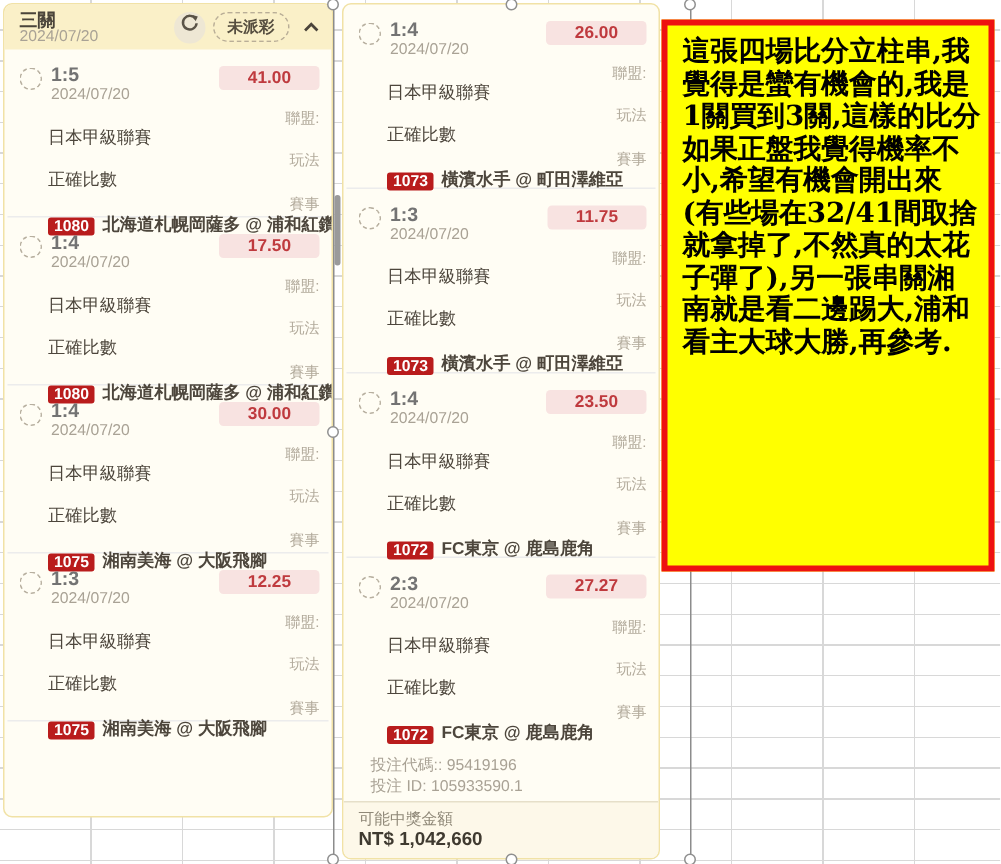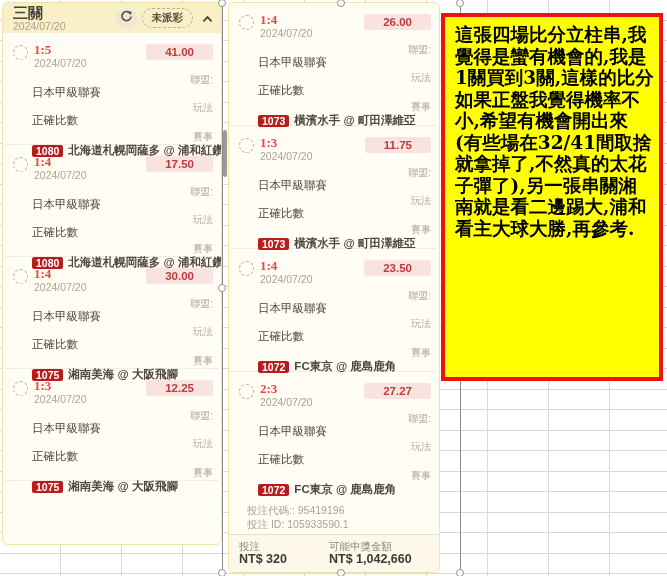--- a/index.html
+++ b/index.html
@@ -10,38 +10,38 @@
     background-image:
       repeating-linear-gradient(to right, transparent 0 60px, #d8d8d8 60px 61px),
       repeating-linear-gradient(to bottom, transparent 0 19.5px, #d8d8d8 19.5px 20.5px);}
   
   .card{position:absolute;background:#fffdf4;border:1px solid #f1e2a6;border-radius:6px;
         z-index:1;box-sizing:border-box;overflow:hidden;}
   .card-left{left:2px;top:2px;width:220px;height:543px;}
   .card-right{left:228px;top:2px;width:212px;height:571px;display:flex;flex-direction:column;}
   .slip-header{height:30px;background:#faf0c8;display:flex;align-items:center;padding:0 6px 0 10px;}
   .sh-titleblock{flex:1;line-height:1.05;padding-top:1px;}
-  .sh-title{font-size:15px;font-weight:bold;color:#4a443a;}
+  .sh-title{font-size:12px;font-weight:bold;color:#4a443a;}
   .sh-date{font-size:10.5px;color:#a9a295;}
   .icon-btn{width:21px;height:21px;border-radius:50%;background:#eee7d4;display:flex;
             align-items:center;justify-content:center;margin-right:5px;cursor:pointer;}
   .pill{border:1px dashed #b9ae97;border-radius:10px;background:transparent;color:#564e3f;
         font-size:10.5px;font-weight:bold;padding:2px 9px;margin-right:6px;cursor:pointer;
         font-family:Liberation Serif, serif;}
   .chev{width:16px;height:16px;display:flex;align-items:center;justify-content:center;cursor:pointer;}
   
   .entry{position:relative;box-sizing:border-box;padding:10px 6px 0 8px;border-bottom:1px solid #ececec;
          margin:0 2px;}
   .card-left .entry{height:112px;}
   .card-right .entry{height:123px;}
   .erow{display:flex;align-items:flex-start;}
   .pending{width:13px;height:13px;border:1.4px dashed #b7af9f;border-radius:50%;
            margin:2px 6px 0 0;flex:none;}
   .sblock{flex:1;line-height:1.1;}
-  .score{font-size:13px;font-weight:bold;color:#ef4444;font-family:Liberation Serif, serif;}
+  .score{font-size:13px;font-weight:bold;color:#737373;}
   .edate{font-size:10.5px;color:#a9a295;margin-top:1px;}
   .odds{background:#f8e3e1;color:#bf3a3e;font-weight:bold;font-size:11.5px;
         border-radius:3px;padding:2px 19px;flex:none;margin-top:1px;}
   .fields{margin:4px 0 0 19px;line-height:1.0;}
   .flabel{font-size:10px;color:#b2aa9b;margin-top:5px;text-align:right;}
   .fvalue{font-size:11.5px;font-weight:normal;color:#4d463c;margin-top:2px;}
   .mrow{display:flex;align-items:center;margin-top:3px;}
   .mno{background:#b91c1c;color:#ffffff;font-size:10.5px;font-weight:bold;
        border-radius:2px;padding:1px 4px;margin-right:5px;flex:none;}
   .mname{font-size:11.5px;font-weight:bold;color:#4d463c;white-space:nowrap;}
@@ -278,24 +278,20 @@
     </div>
 
     <div class="meta">
       <div>投注代碼:: 95419196</div>
       <div>投注 ID: 105933590.1</div>
     </div>
 
     <div class="spacer"></div>
 
     <div class="slip-footer">
-      <div class="fcol fcol1">
-        <div class="flab">投注</div>
-        <div class="fval">NT$ 320</div>
-      </div>
       <div class="fcol">
         <div class="flab">可能中獎金額</div>
         <div class="fval">NT$ 1,042,660</div>
       </div>
     </div>
   </div>
 
   <div class="sel-line" style="left:222px;top:3px;height:570px;"></div>
   <div class="sel-line" style="left:460px;top:3px;height:570px;"></div>
   <div class="sel-thumb"></div>

